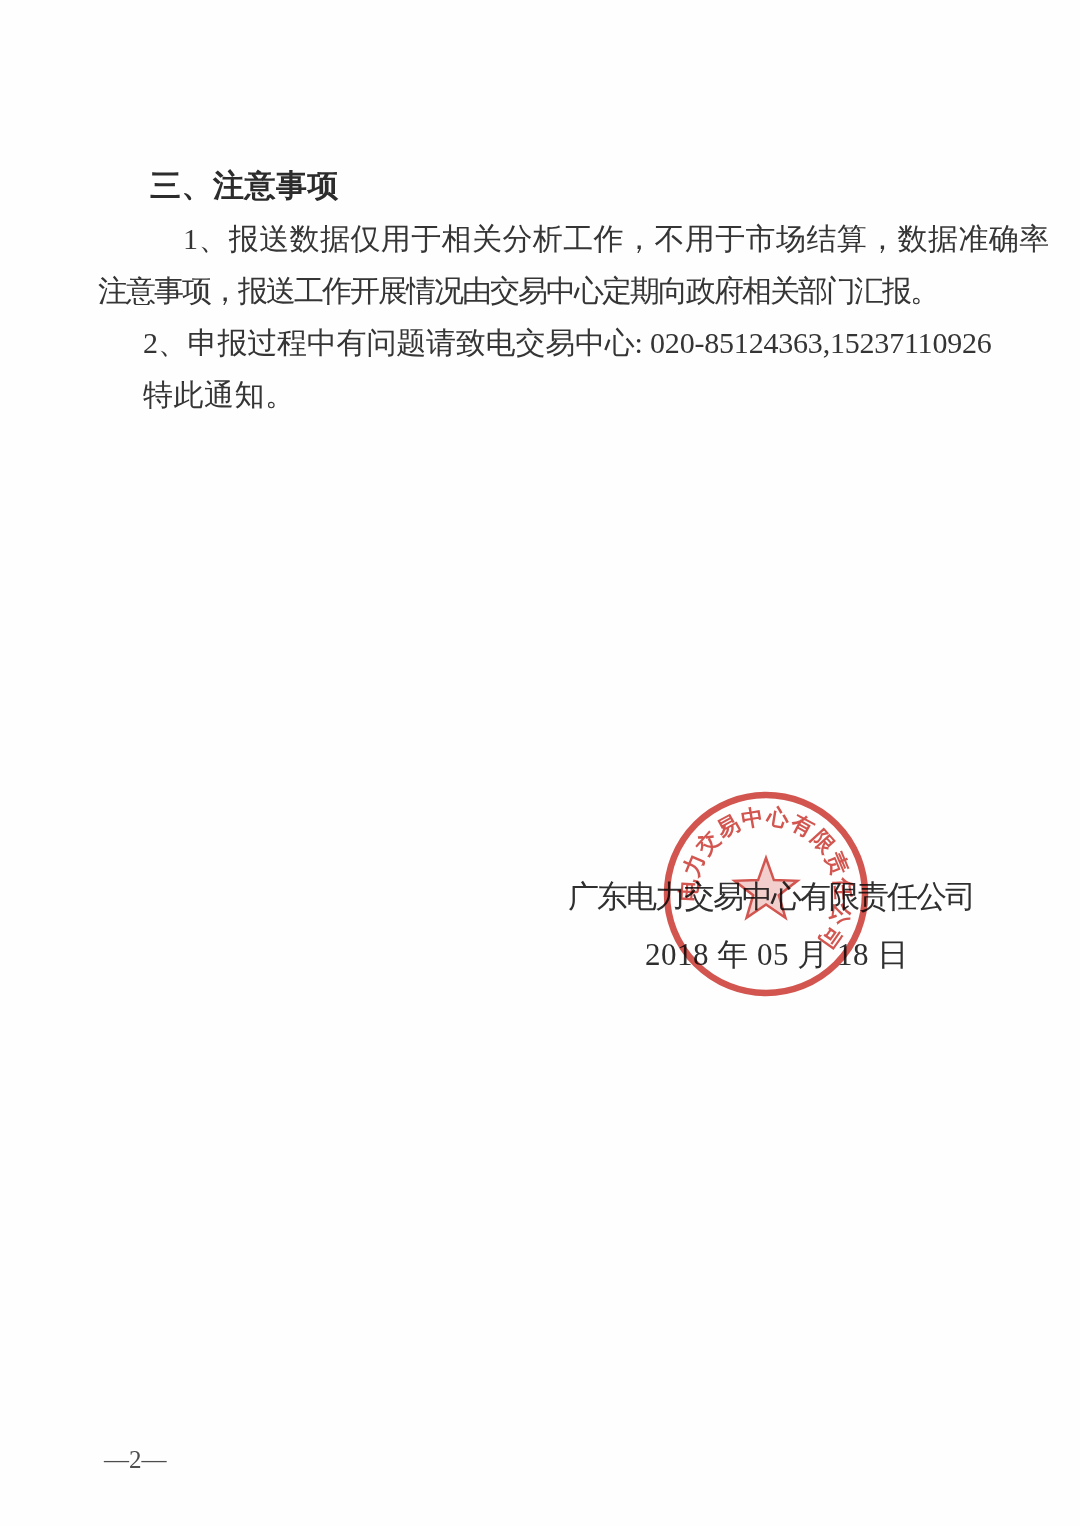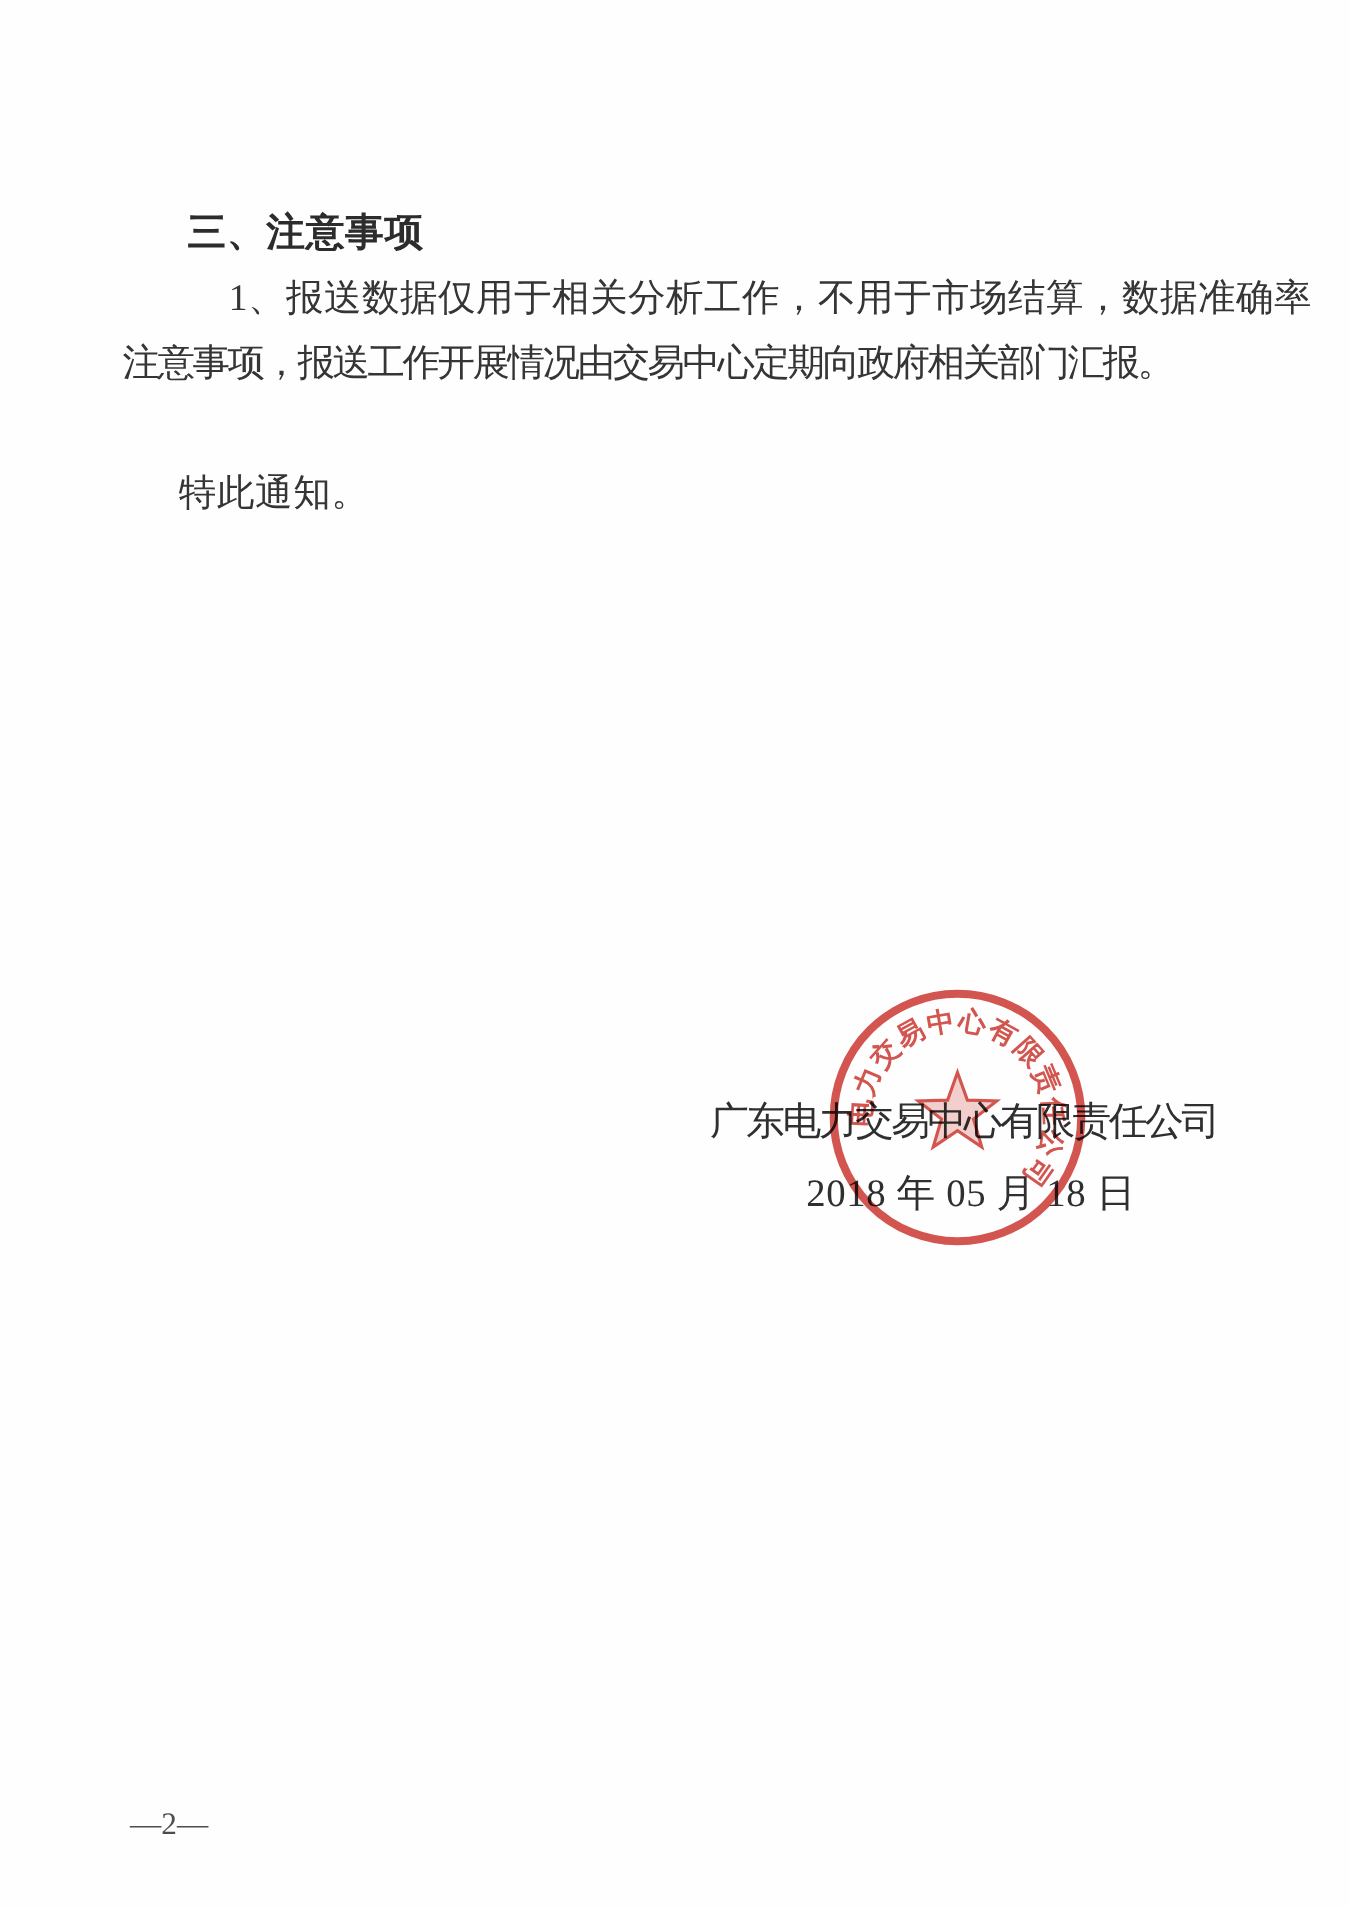--- a/index.html
+++ b/index.html
@@ -106,20 +106,21 @@
 <body>
 
 <div class="page">
 
   <h2 class="heading">三、注意事项</h2>
 
   <div class="bline l1">1、报送数据仅用于相关分析工作，不用于市场结算，数据准确率</div>
 
   <div class="bline l2">注意事项，报送工作开展情况由交易中心定期向政府相关部门汇报。</div>
 
+  <div class="bline l3">2、申报过程中有问题请致电交易中心: 020-85124363,15237110926</div>
 
   <div class="bline l4">特此通知。</div>
 
   <div class="sig-company">广东电力交易中心有限责任公司</div>
 
   <div class="sig-date">2018 年 05 月 18 日</div>
 
   <svg class="seal" viewBox="0 0 214 214" xmlns="http://www.w3.org/2000/svg">
     <defs>
       <path id="sealArc" d="M 37 107 a 70 70 0 1 1 140 0 a 70 70 0 1 1 -140 0"></path>

